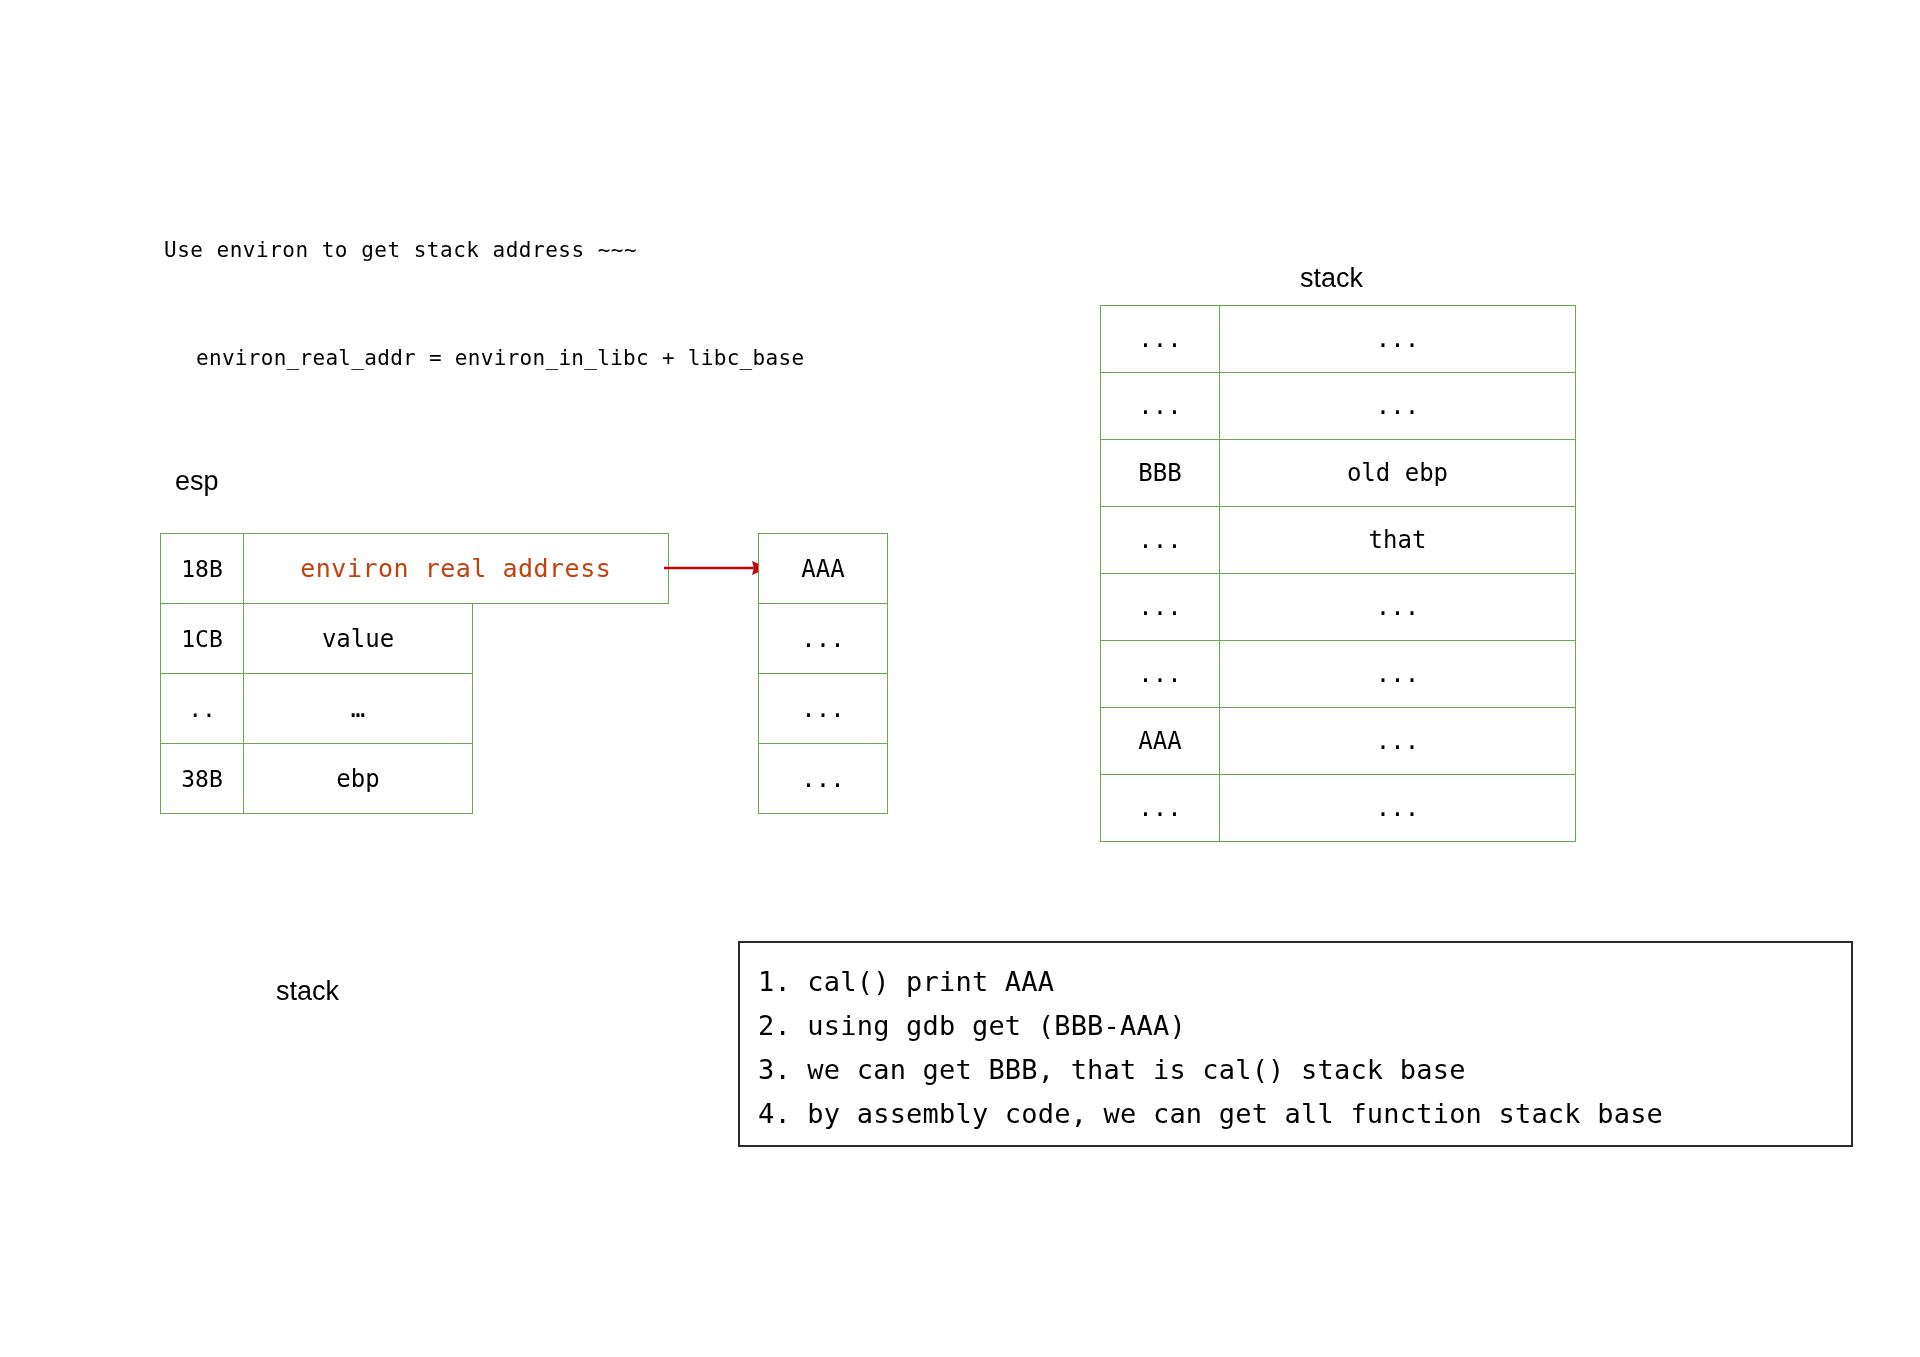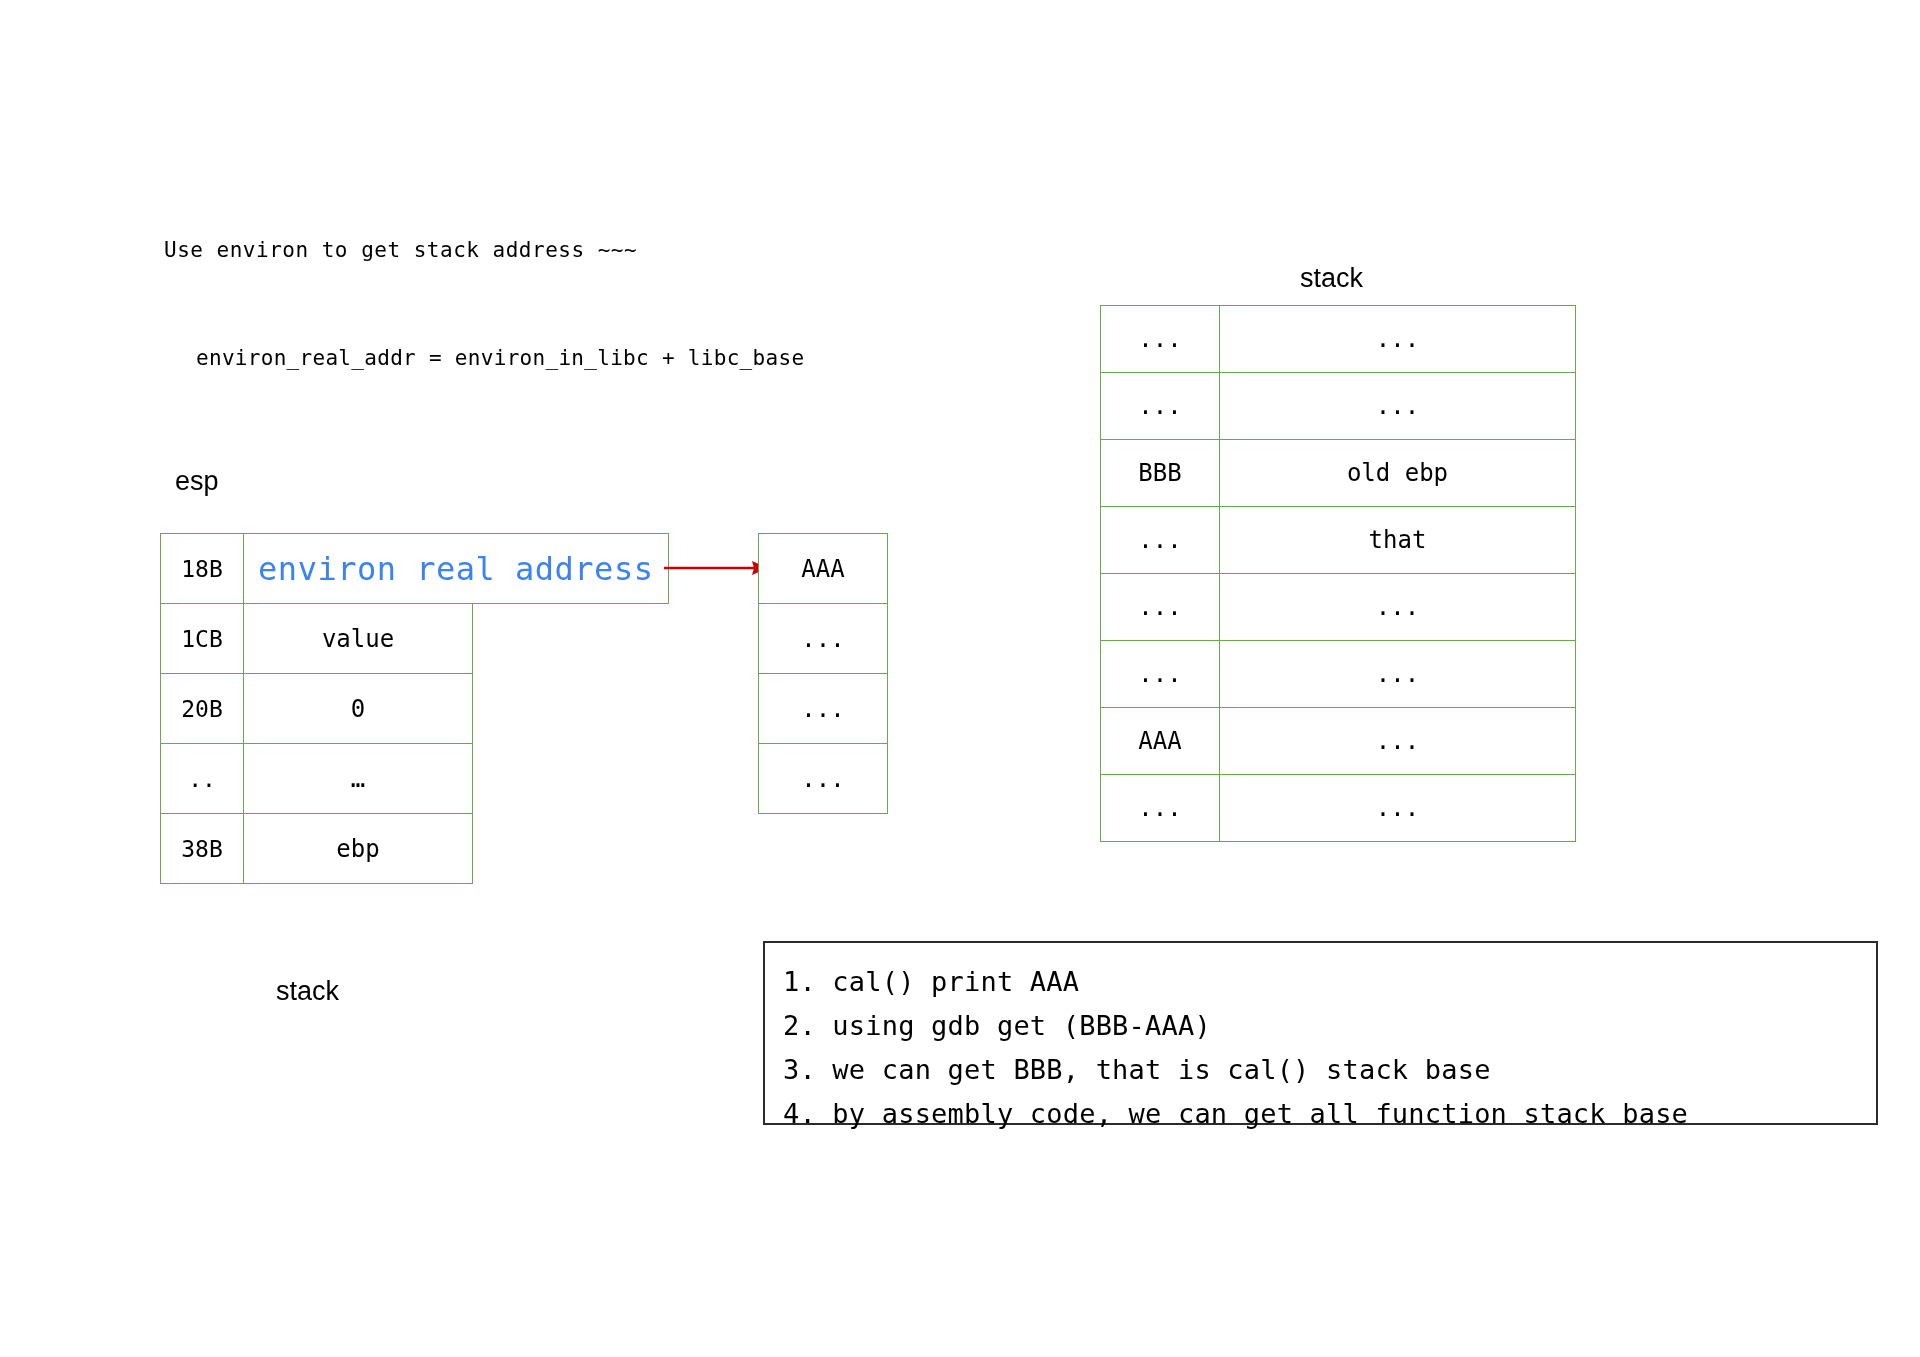--- a/index.html
+++ b/index.html
@@ -65,21 +65,21 @@
     background: #ffffff;
     white-space: nowrap;
   }
 
   
   #left-stack { left: 160px; top: 533px; }
   #left-stack td.addr { width: 82px;  height: 69px; font-size: 23px; }
   #left-stack td.val  { width: 228px; height: 69px; }
   #left-stack td.val-wide { width: 385px; }
   #left-stack td.spacer { width: 195px; border: none; }
-  #left-stack td.red { color: #3b82f6; font-size: 32px; letter-spacing: 0.5px; }
+  #left-stack td.red { color: #c2410c; font-size: 25px; letter-spacing: 0.5px; }
 
   
   #aaa-table { left: 758px; top: 533px; }
   #aaa-table td { width: 128px; height: 69px; }
 
   
   #right-stack { left: 1100px; top: 305px; }
   #right-stack td.c1 { width: 118px; height: 66px; }
   #right-stack td.c2 { width: 355px; height: 66px; }
 
@@ -88,24 +88,24 @@
     position: absolute;
     left: 664px;
     top: 548px;
     width: 104px;
     height: 40px;
   }
 
   
   #notes-box {
     position: absolute;
-    left: 763px;
+    left: 738px;
     top: 941px;
     width: 1115px;
-    height: 184px;
+    height: 206px;
     border: 2px solid #2b2b2b;
     background: #ffffff;
     box-sizing: border-box;
     padding: 17px 0 0 18px;
   }
   #notes-box .note-line {
     font-size: 27px;
     line-height: 44px;
     white-space: nowrap;
     letter-spacing: 0.2px;
@@ -121,25 +121,20 @@
 
 <table id="left-stack" class="gtable">
   <tbody>
     <tr>
       <td class="addr mono">18B</td>
       <td class="val val-wide red mono" colspan="2">environ real address</td>
     </tr>
     <tr>
       <td class="addr mono">1CB</td>
       <td class="val mono">value</td>
-      <td class="spacer"></td>
-    </tr>
-    <tr>
-      <td class="addr mono">20B</td>
-      <td class="val mono">0</td>
       <td class="spacer"></td>
     </tr>
     <tr>
       <td class="addr mono">..</td>
       <td class="val mono">…</td>
       <td class="spacer"></td>
     </tr>
     <tr>
       <td class="addr mono">38B</td>
       <td class="val mono">ebp</td>

